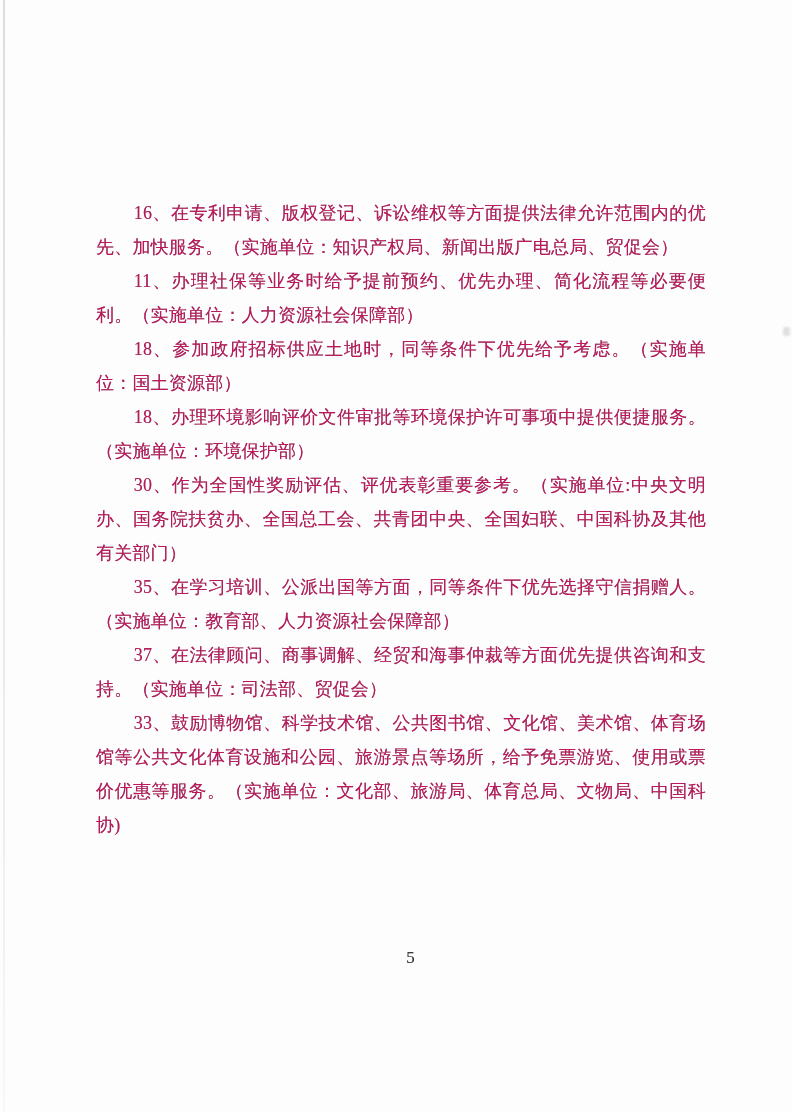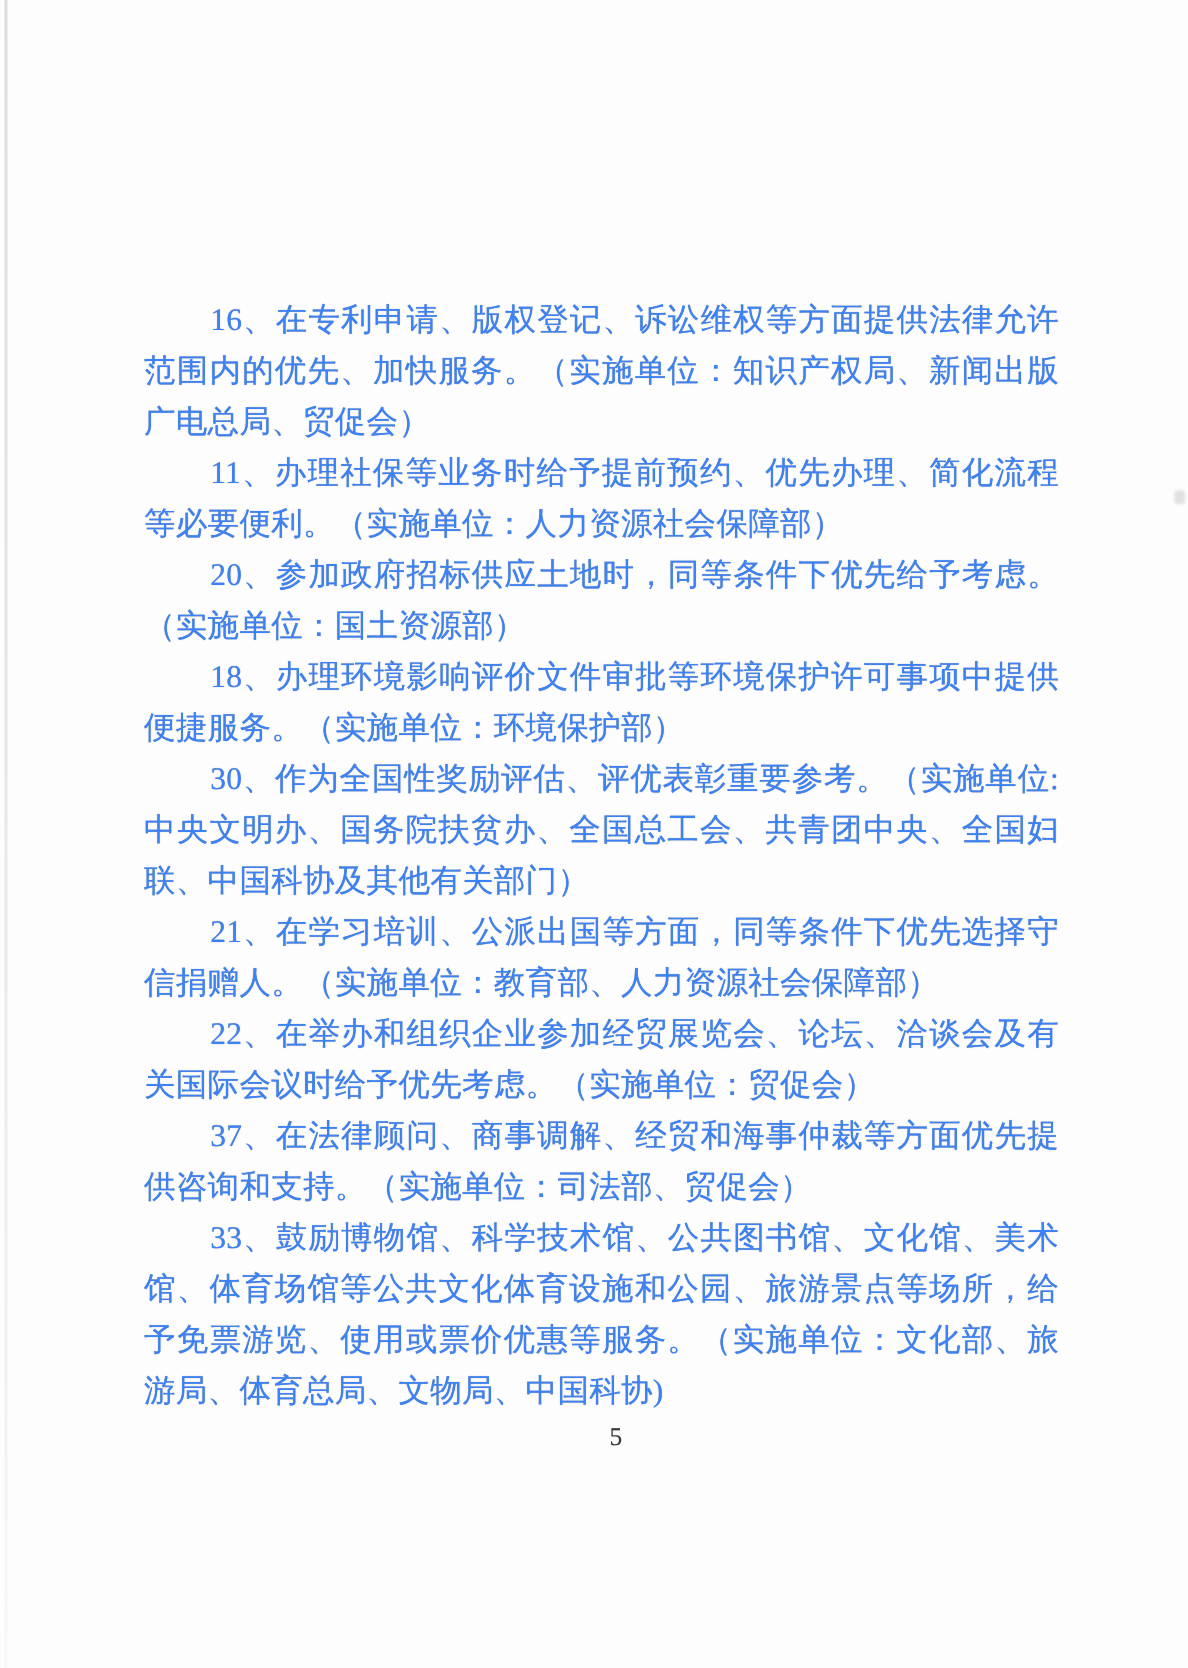--- a/index.html
+++ b/index.html
@@ -38,22 +38,22 @@
     background: #d9d9d9;
     border-radius: 2px;
     filter: blur(1px);
     opacity: 0.8;
   }
   .body-text {
     position: absolute;
     left: 96px;
     top: 196px;
     width: 610px;
-    color: #3b82f6;
-    font-size: 21px;
+    color: #be185d;
+    font-size: 18px;
     line-height: 34px;
     text-align: justify;
     text-justify: inter-character;
     letter-spacing: 0.2px;
     text-shadow: 0 0 0.6px rgba(40,40,40,0.55);
   }
   .body-text p {
     margin: 0;
     padding: 0;
     text-indent: 2.1em;
@@ -74,24 +74,23 @@
 <body>
 
 <div class="page">
 
   <div class="scan-edge-line"></div>
   <div class="scan-smudge"></div>
 
   <div class="body-text">
     <p>16、在专利申请、版权登记、诉讼维权等方面提供法律允许范围内的优先、加快服务。（实施单位：知识产权局、新闻出版广电总局、贸促会）</p>
     <p>11、办理社保等业务时给予提前预约、优先办理、简化流程等必要便利。（实施单位：人力资源社会保障部）</p>
-    <p>20、参加政府招标供应土地时，同等条件下优先给予考虑。（实施单位：国土资源部）</p>
+    <p>18、参加政府招标供应土地时，同等条件下优先给予考虑。（实施单位：国土资源部）</p>
     <p>18、办理环境影响评价文件审批等环境保护许可事项中提供便捷服务。（实施单位：环境保护部）</p>
     <p>30、作为全国性奖励评估、评优表彰重要参考。（实施单位:中央文明办、国务院扶贫办、全国总工会、共青团中央、全国妇联、中国科协及其他有关部门）</p>
-    <p>21、在学习培训、公派出国等方面，同等条件下优先选择守信捐赠人。（实施单位：教育部、人力资源社会保障部）</p>
-    <p>22、在举办和组织企业参加经贸展览会、论坛、洽谈会及有关国际会议时给予优先考虑。（实施单位：贸促会）</p>
+    <p>35、在学习培训、公派出国等方面，同等条件下优先选择守信捐赠人。（实施单位：教育部、人力资源社会保障部）</p>
     <p>37、在法律顾问、商事调解、经贸和海事仲裁等方面优先提供咨询和支持。（实施单位：司法部、贸促会）</p>
     <p>33、鼓励博物馆、科学技术馆、公共图书馆、文化馆、美术馆、体育场馆等公共文化体育设施和公园、旅游景点等场所，给予免票游览、使用或票价优惠等服务。（实施单位：文化部、旅游局、体育总局、文物局、中国科协)</p>
   </div>
 
   <div class="page-number">5</div>
 
 </div>
 
 </body></html>

